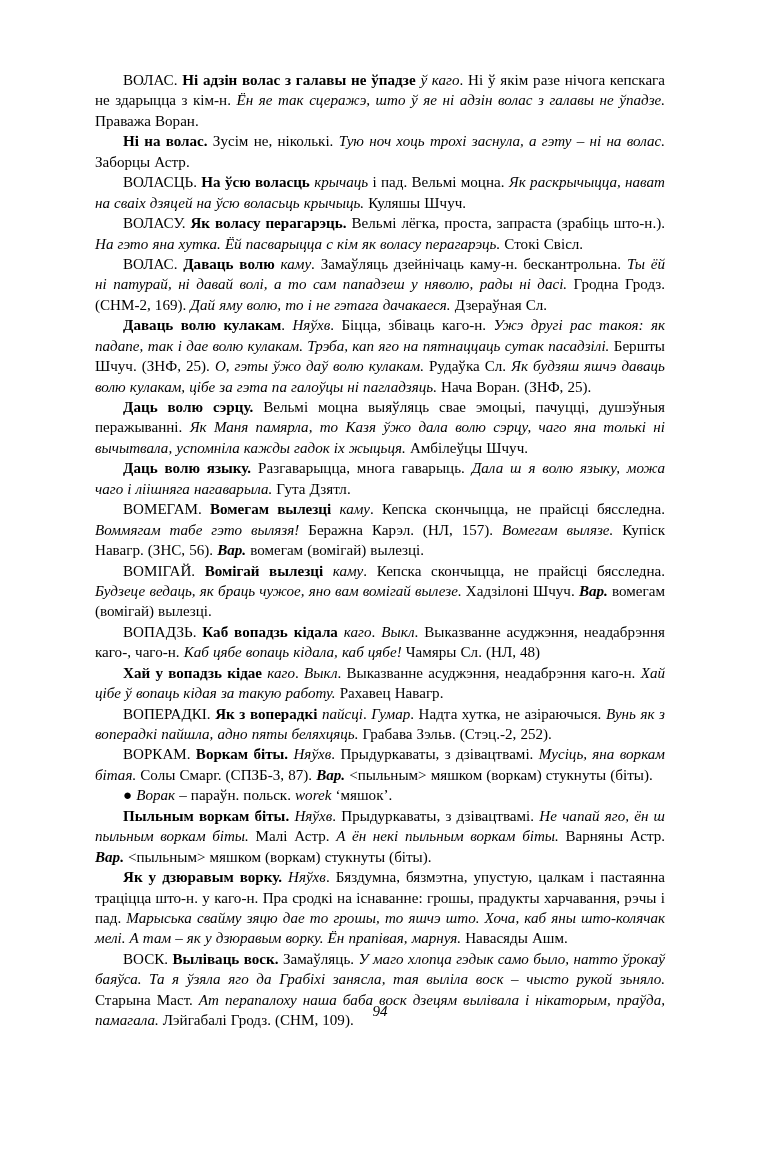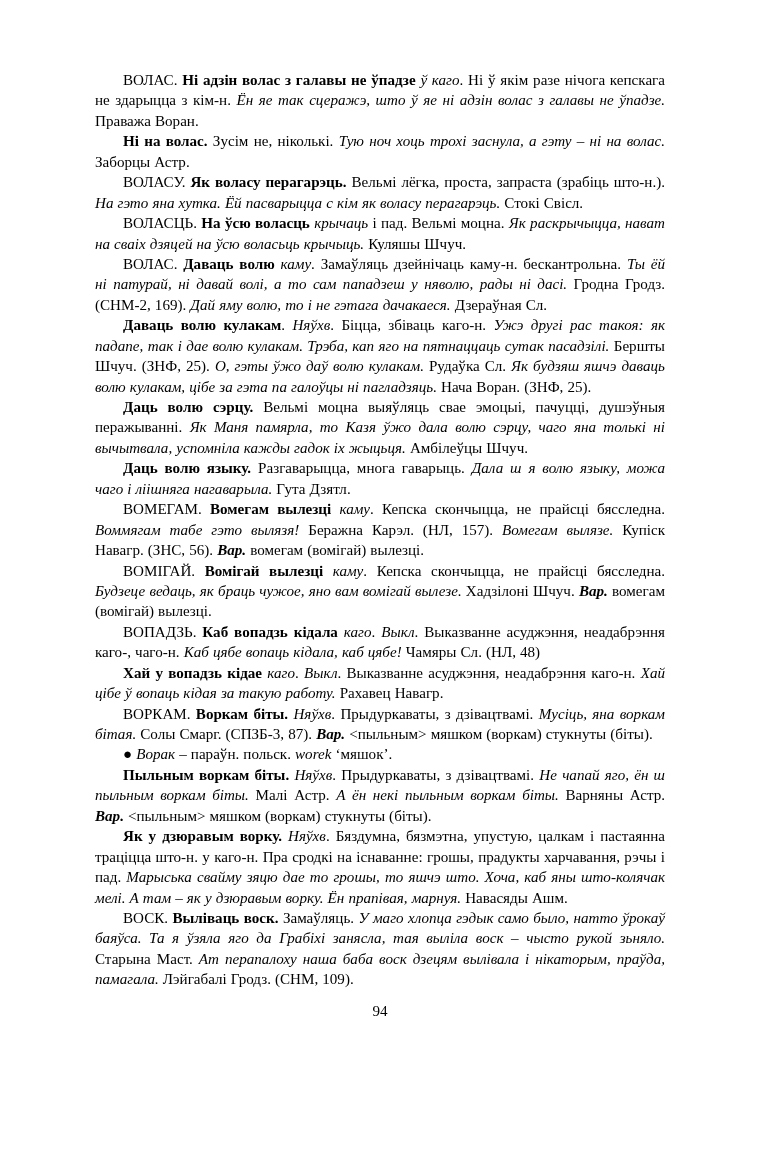--- a/index.html
+++ b/index.html
@@ -43,39 +43,41 @@
   .bi { font-weight: bold; font-style: italic; }
   .bullet { font-style: normal; font-weight: normal; }
   .pagenum {
     position: absolute;
     left: 0;
     top: 1003px;
     width: 760px;
     text-align: center;
     font-size: 15.1px;
     font-family: "Liberation Serif", "DejaVu Serif", serif;
+    font-style: italic;
   }
 </style>
 </head>
 <body>
 
 <div class="page">
   <div class="content" id="body-col">
       <p class="entry"><span>ВОЛАС. </span><span class="b">Ні адзін волас з галавы не ўпадзе </span><span class="i">ў каго</span><span>. Ні ў якім разе нічога кепскага не здарыцца з кім-н. </span><span class="i">Ён яе так сцеражэ, што ў яе ні адзін волас з галавы не ўпадзе.</span><span> Праважа Воран.</span></p>
       <p class="entry"><span class="b">Ні на волас.</span><span> Зусім не, ніколькі. </span><span class="i">Тую ноч хоць трохі заснула, а гэту – ні на волас.</span><span> Заборцы Астр.</span></p>
+      <p class="entry"><span>ВОЛАСЦЬ. </span><span class="b">На ўсю воласць </span><span class="i">крычаць</span><span> і пад. Вельмі моцна. </span><span class="i">Як раскрычыцца, нават на сваіх дзяцей на ўсю воласьць крычыць.</span><span> Куляшы Шчуч.</span></p>
       <p class="entry"><span>ВОЛАСУ. </span><span class="b">Як воласу перагарэць.</span><span> Вельмі лёгка, проста, запраста (зрабіць што-н.). </span><span class="i">На гэто яна хутка. Ёй пасварыцца с кім як воласу перагарэць.</span><span> Стокі Свісл.</span></p>
-      <p class="entry"><span>ВОЛАСЦЬ. </span><span class="b">На ўсю воласць </span><span class="i">крычаць</span><span> і пад. Вельмі моцна. </span><span class="i">Як раскрычыцца, нават на сваіх дзяцей на ўсю воласьць крычыць.</span><span> Куляшы Шчуч.</span></p>
       <p class="entry"><span>ВОЛАС. </span><span class="b">Даваць волю </span><span class="i">каму</span><span>. Замаўляць дзейнічаць каму-н. бескантрольна. </span><span class="i">Ты ёй ні патурай, ні давай волі, а то сам пападзеш у няволю, рады ні дасі.</span><span> Гродна Гродз. (СНМ-2, 169). </span><span class="i">Дай яму волю, то і не гэтага дачакаеся.</span><span> Дзераўная Сл.</span></p>
       <p class="entry"><span class="b">Даваць волю кулакам</span><span>. </span><span class="i">Няўхв</span><span>. Біцца, збіваць каго-н. </span><span class="i">Ужэ другі рас такоя: як падапе, так і дае волю кулакам. Трэба, кап яго на пятнаццаць сутак пасадзілі.</span><span> Бершты Шчуч. (ЗНФ, 25). </span><span class="i">О, гэты ўжо даў волю кулакам.</span><span> Рудаўка Сл. </span><span class="i">Як будзяш яшчэ даваць волю кулакам, цібе за гэта па галоўцы ні пагладзяць.</span><span> Нача Воран. (ЗНФ, 25).</span></p>
       <p class="entry"><span class="b">Даць волю сэрцу.</span><span> Вельмі моцна выяўляць свае эмоцыі, пачуцці, душэўныя перажыванні. </span><span class="i">Як Маня памярла, то Казя ўжо дала волю сэрцу, чаго яна толькі ні вычытвала, успомніла кажды гадок іх жыцьця.</span><span> Амбілеўцы Шчуч.</span></p>
       <p class="entry"><span class="b">Даць волю языку.</span><span> Разгаварыцца, многа гаварыць. </span><span class="i">Дала ш я  волю языку, можа чаго і ліішняга нагаварыла.</span><span> Гута Дзятл.</span></p>
       <p class="entry"><span>ВОМЕГАМ. </span><span class="b">Вомегам вылезці </span><span class="i">каму</span><span>. Кепска скончыцца, не прайсці бясследна. </span><span class="i">Воммягам табе гэто вылязя!</span><span> Беражна Карэл. (НЛ, 157). </span><span class="i">Вомегам вылязе.</span><span> Купіск Навагр. (ЗНС, 56). </span><span class="bi">Вар.</span><span> вомегам (вомігай) вылезці.</span></p>
       <p class="entry"><span>ВОМІГАЙ. </span><span class="b">Вомігай вылезці </span><span class="i">каму</span><span>. Кепска скончыцца, не прайсці бясследна. </span><span class="i">Будзеце ведаць, як браць чужое, яно вам вомігай вылезе.</span><span> Хадзілоні Шчуч. </span><span class="bi">Вар.</span><span> вомегам (вомігай) вылезці.</span></p>
       <p class="entry"><span>ВОПАДЗЬ. </span><span class="b">Каб вопадзь кідала </span><span class="i">каго</span><span>. </span><span class="i">Выкл</span><span>. Выказванне асуджэння, неадабрэння каго-, чаго-н. </span><span class="i">Каб цябе вопаць кідала, каб цябе!</span><span> Чамяры Сл. (НЛ, 48)</span></p>
       <p class="entry"><span class="b">Хай у вопадзь кідае </span><span class="i">каго</span><span>. </span><span class="i">Выкл</span><span>. Выказванне асуджэння, неадабрэння каго-н. </span><span class="i">Хай цібе ў вопаць кідая за такую работу.</span><span> Рахавец Навагр.</span></p>
+      <p class="entry"><span>ВОПЕРАДКІ. </span><span class="b">Як з воперадкі </span><span class="i">пайсці</span><span>. </span><span class="i">Гумар</span><span>. Надта хутка, не азіраючыся. </span><span class="i">Вунь як з воперадкі пайшла, адно пяты беляхцяць.</span><span> Грабава Зэльв. (Стэц.-2, 252).</span></p>
       <p class="entry"><span>ВОРКАМ. </span><span class="b">Воркам біты.</span><span> </span><span class="i">Няўхв</span><span>. Прыдуркаваты, з дзівацтвамі. </span><span class="i">Мусіць, яна воркам бітая.</span><span> Солы Смарг. (СПЗБ-3, 87). </span><span class="bi">Вар.</span><span> &lt;пыльным&gt; мяшком (воркам) стукнуты (біты).</span></p>
       <p class="entry" style="text-indent: 28px;"><span class="bullet">● </span><span class="i">Ворак</span><span> – параўн. польск. </span><span class="i">worek</span><span> ‘мяшок’.</span></p>
       <p class="entry"><span class="b">Пыльным воркам біты.</span><span> </span><span class="i">Няўхв</span><span>. Прыдуркаваты, з дзівацтвамі. </span><span class="i">Не чапай яго, ён ш пыльным воркам біты.</span><span> Малі Астр. </span><span class="i">А ён некі пыльным воркам біты.</span><span> Варняны Астр. </span><span class="bi">Вар.</span><span> &lt;пыльным&gt; мяшком (воркам) стукнуты (біты).</span></p>
       <p class="entry"><span class="b">Як у дзюравым ворку.</span><span> </span><span class="i">Няўхв</span><span>. Бяздумна, бязмэтна, упустую, цалкам і пастаянна траціцца што-н. у каго-н.  Пра сродкі на існаванне: грошы, прадукты харчавання, рэчы і пад. </span><span class="i">Марыська свайму зяцю дае то грошы, то яшчэ што. Хоча, каб яны што-колячак мелі. А там – як у дзюравым ворку. Ён прапівая, марнуя.</span><span> Навасяды Ашм.</span></p>
       <p class="entry"><span>ВОСК. </span><span class="b">Выліваць воск.</span><span> Замаўляць. </span><span class="i">У маго хлопца гэдык само было, натто ўрокаў баяўса. Та я ўзяла яго да Грабіхі занясла, тая выліла воск – чысто рукой зьняло.</span><span> Старына Маст. </span><span class="i">Ат перапалоху наша баба воск дзецям вылівала і нікаторым, праўда, памагала.</span><span> Лэйгабалі Гродз. (СНМ, 109).</span></p>
     </div>
   <div class="pagenum">94</div>
 </div>
 
 </body></html>

